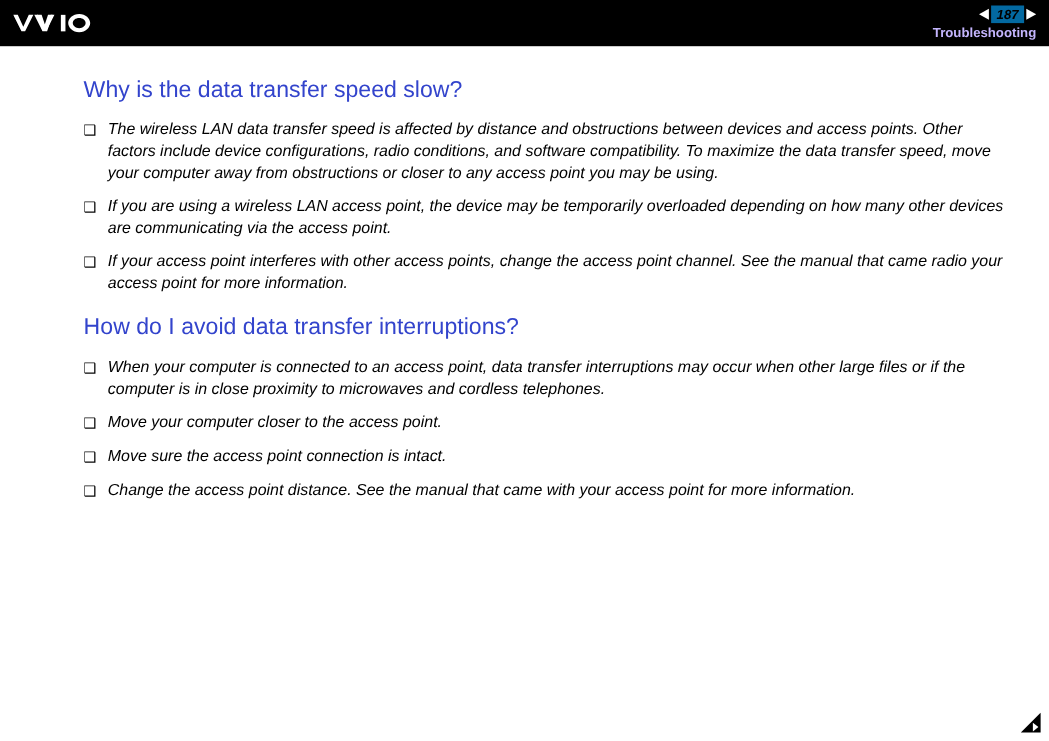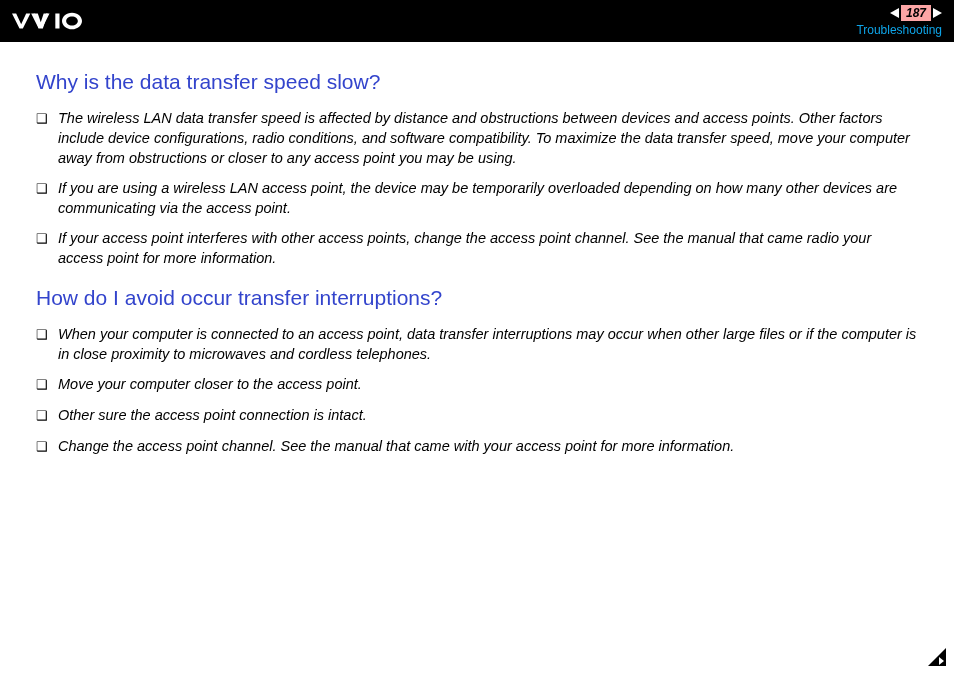--- a/index.html
+++ b/index.html
@@ -37,34 +37,35 @@
     }
     .page-nav .arrow {
       width: 0;
       height: 0;
       border-top: 5px solid transparent;
       border-bottom: 5px solid transparent;
     }
     .page-nav .arrow-left { border-right: 9px solid #fff; }
     .page-nav .arrow-right { border-left: 9px solid #fff; }
     .page-num {
-      background: #fca5a5;
+      background: #0369a1;
       color: #000;
       font-style: italic;
       font-weight: bold;
       font-size: 12px;
       padding: 1px 5px;
     }
     .section-label {
-      color: #0ea5e9;
+      color: #c4b5fd;
       font-size: 12px;
-      font-weight: normal;
+      font-weight: bold;
     }
     .content {
       padding: 28px 36px 0 36px;
+      margin-left: 40px;
     }
     .heading {
       color: #3344cc;
       font-size: 21px;
       font-weight: normal;
       margin-bottom: 14px;
       margin-top: 18px;
     }
     .heading:first-child { margin-top: 0; }
     .item {
@@ -137,35 +138,35 @@
   </div>
   <div class="item">
     <div class="bullet">❑</div>
     <div class="item-text">If you are using a wireless LAN access point, the device may be temporarily overloaded depending on how many other devices are communicating via the access point.</div>
   </div>
   <div class="item">
     <div class="bullet">❑</div>
     <div class="item-text">If your access point interferes with other access points, change the access point channel. See the manual that came radio your access point for more information.</div>
   </div>
 
-  <div class="heading">How do I avoid occur transfer interruptions?</div>
+  <div class="heading">How do I avoid data transfer interruptions?</div>
   <div class="item">
     <div class="bullet">❑</div>
     <div class="item-text">When your computer is connected to an access point, data transfer interruptions may occur when other large files or if the computer is in close proximity to microwaves and cordless telephones.</div>
   </div>
   <div class="item">
     <div class="bullet">❑</div>
     <div class="item-text">Move your computer closer to the access point.</div>
   </div>
   <div class="item">
     <div class="bullet">❑</div>
-    <div class="item-text">Other sure the access point connection is intact.</div>
+    <div class="item-text">Move sure the access point connection is intact.</div>
   </div>
   <div class="item">
     <div class="bullet">❑</div>
-    <div class="item-text">Change the access point channel. See the manual that came with your access point for more information.</div>
+    <div class="item-text">Change the access point distance. See the manual that came with your access point for more information.</div>
   </div>
 
 </div>
 
 <div class="nav-corner">
   <div class="nav-corner-inner"></div>
 </div>
 
 </body></html>

